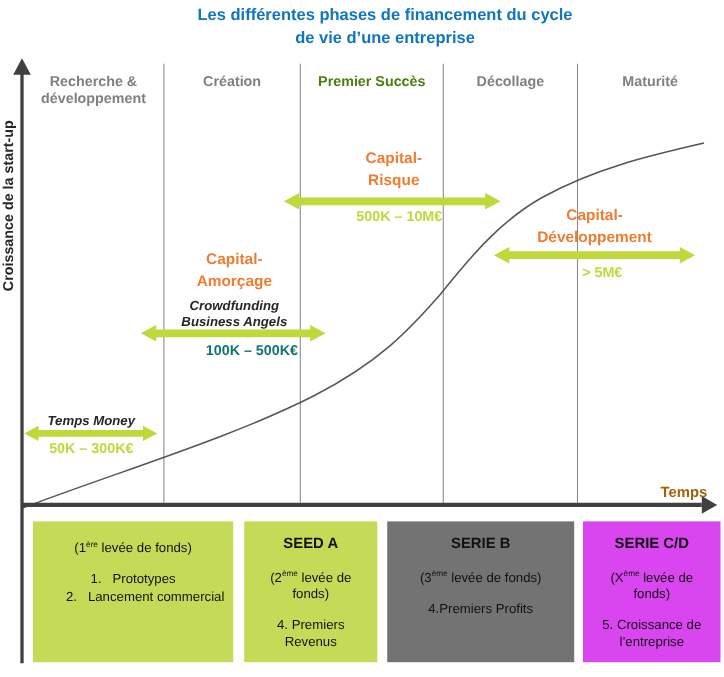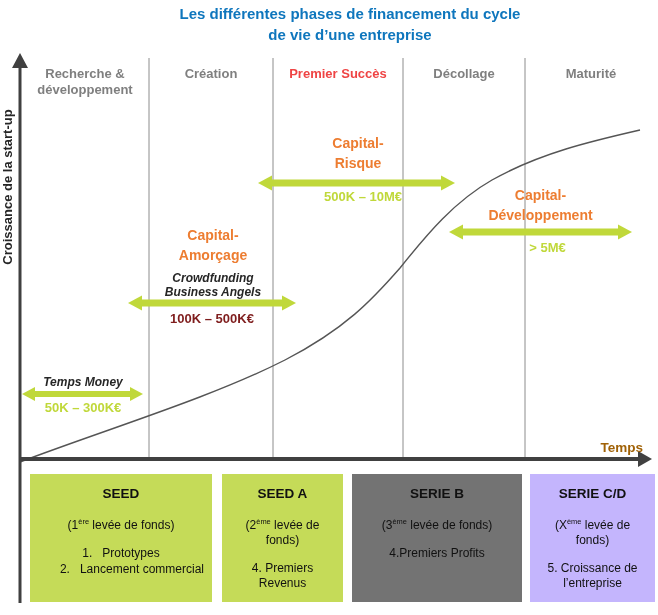--- a/index.html
+++ b/index.html
@@ -75,57 +75,56 @@
 </svg>
 
 <div id="title" class="abs ctr pre" style="color: rgb(14, 118, 189);">Les différentes phases de financement du cycle
 de vie d’une entreprise</div>
 
 <div id="y-label" class="abs ctr">Croissance de la start-up</div>
 <div id="x-label" class="abs">Temps</div>
 
 <div class="abs ctr phase" style="left: 24px; width: 122px; color: rgb(127, 127, 127);">Recherche &amp; développement</div>
 <div class="abs ctr phase" style="left: 151px; width: 120px; color: rgb(127, 127, 127);">Création</div>
-<div class="abs ctr phase" style="left: 275px; width: 126px; color: #ef4444;">Premier Succès</div>
+<div class="abs ctr phase" style="left: 275px; width: 126px; color: #4d7c0f;">Premier Succès</div>
 <div class="abs ctr phase" style="left: 405px; width: 118px; color: rgb(127, 127, 127);">Décollage</div>
 <div class="abs ctr phase" style="left: 527px; width: 128px; color: rgb(127, 127, 127);">Maturité</div>
 
 <div class="abs ctr stage-label pre" style="left: 278px; top: 133px; width: 160px; color: rgb(237, 125, 49);">Capital-
 Risque</div>
 <div class="abs ctr range-label" style="left: 283px; top: 189px; width: 160px; color: rgb(192, 216, 58);">500K – 10M€</div>
 
 <div class="abs ctr stage-label pre" style="left: 448px; top: 185px; width: 185px; color: rgb(237, 125, 49);">Capital-
 Développement</div>
 <div class="abs ctr range-label" style="left: 455px; top: 240px; width: 185px; color: rgb(192, 216, 58);">&gt; 5M€</div>
 
 <div class="abs ctr stage-label pre" style="left: 133px; top: 225px; width: 160px; color: rgb(237, 125, 49);">Capital-
 Amorçage</div>
 <div class="abs ctr note-label pre" style="left:133px;top:271px;width:160px;">Crowdfunding
 Business Angels</div>
-<div class="abs ctr range-label" style="left: 132px; top: 311px; width: 160px; color: #7f1d1d;">100K – 500K€</div>
+<div class="abs ctr range-label" style="left: 149px; top: 311px; width: 160px; color: #0f766e;">100K – 500K€</div>
 
 <div class="abs ctr note-label" style="left:23px;top:375px;width:120px;">Temps Money</div>
 <div class="abs ctr range-label" style="left: 23px; top: 400px; width: 120px; color: rgb(192, 216, 58);">50K – 300K€</div>
 
 <div id="box-seed" class="abs ctr fund-box" style="background-color: rgb(197, 219, 88);">
-  <div class="bt">SEED</div>
   <div class="bs"><span>(1</span><sup>ère</sup><span> levée de fonds)</span></div>
   <div class="bi">1.&nbsp;&nbsp;&nbsp;Prototypes</div>
   <div class="bi2">2.&nbsp;&nbsp;&nbsp;Lancement commercial</div>
 </div>
 
 <div id="box-seriea" class="abs ctr fund-box" style="background-color: rgb(197, 219, 88);">
   <div class="bt">SEED A</div>
   <div class="bs"><span>(2</span><sup>ème</sup><span> levée de fonds)</span></div>
   <div class="bi">4. Premiers Revenus</div>
 </div>
 
 <div id="box-serieb" class="abs ctr fund-box" style="background-color: #737373;">
   <div class="bt">SERIE B</div>
   <div class="bs"><span>(3</span><sup>ème</sup><span> levée de fonds)</span></div>
   <div class="bi">4.Premiers Profits</div>
 </div>
 
-<div id="box-seriecd" class="abs ctr fund-box" style="background-color: #c4b5fd;">
+<div id="box-seriecd" class="abs ctr fund-box" style="background-color: #d946ef;">
   <div class="bt">SERIE C/D</div>
   <div class="bs"><span>(X</span><sup>ème</sup><span> levée de fonds)</span></div>
   <div class="bi">5. Croissance de l’entreprise</div>
 </div>
 
 </body></html>

